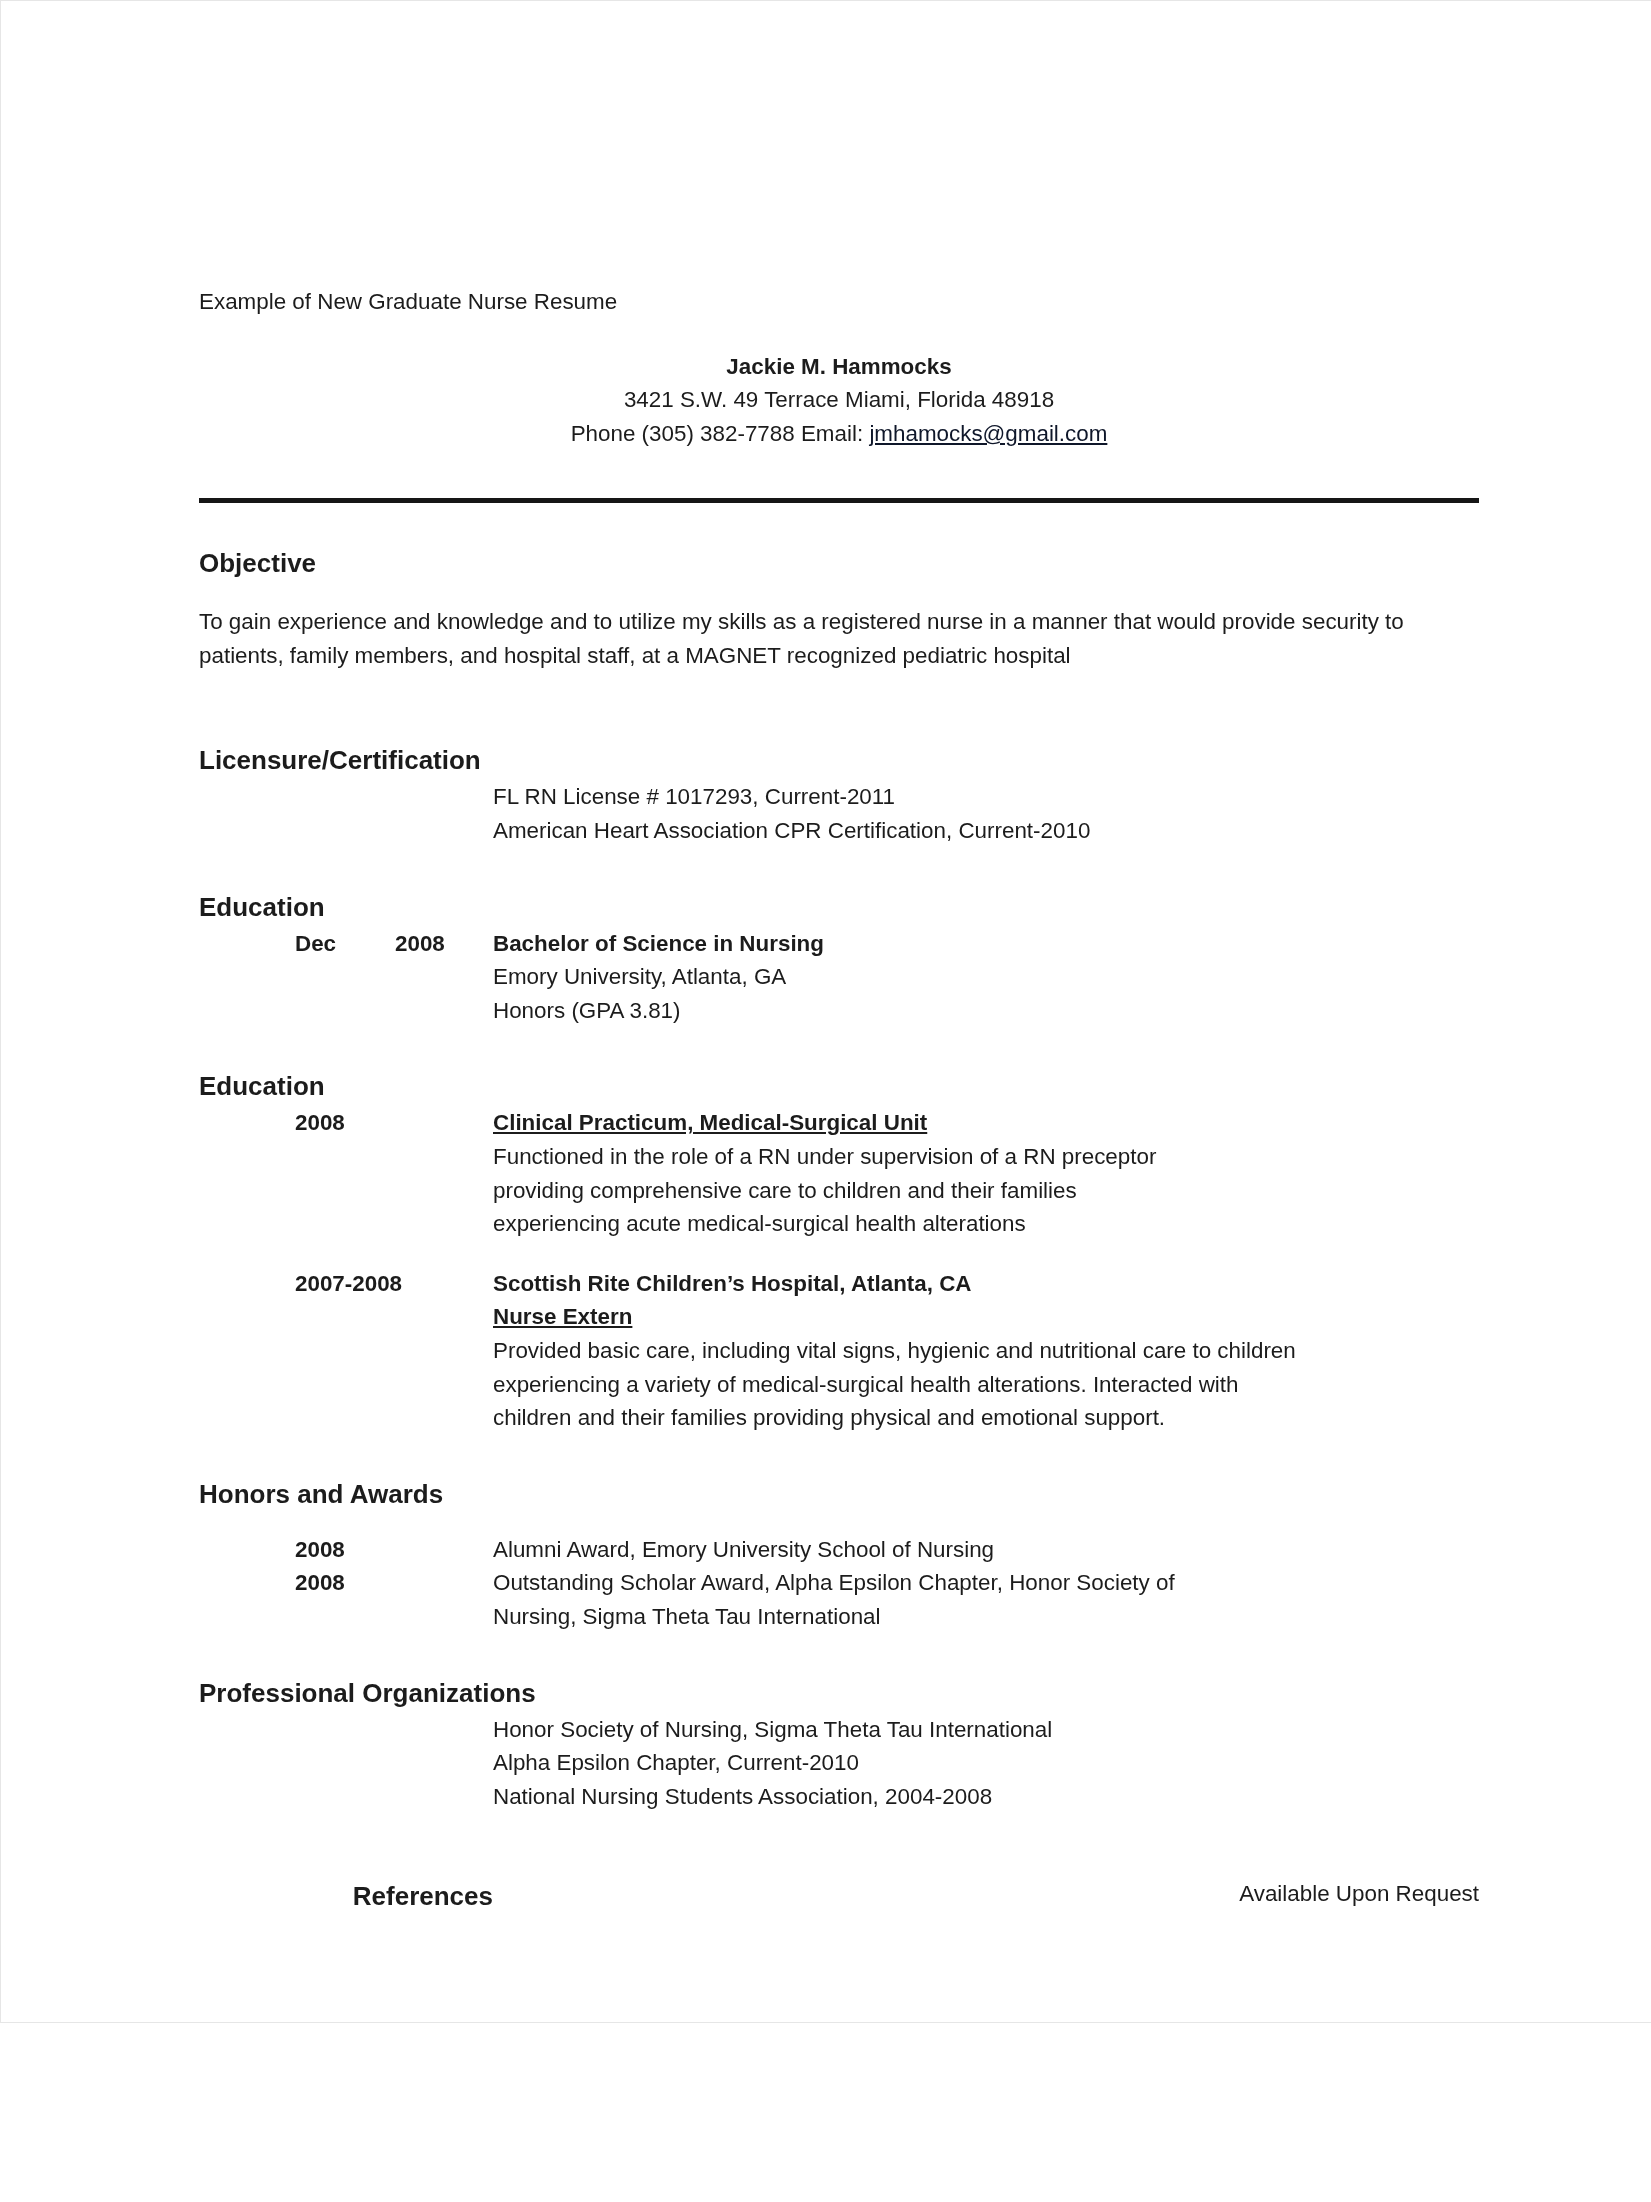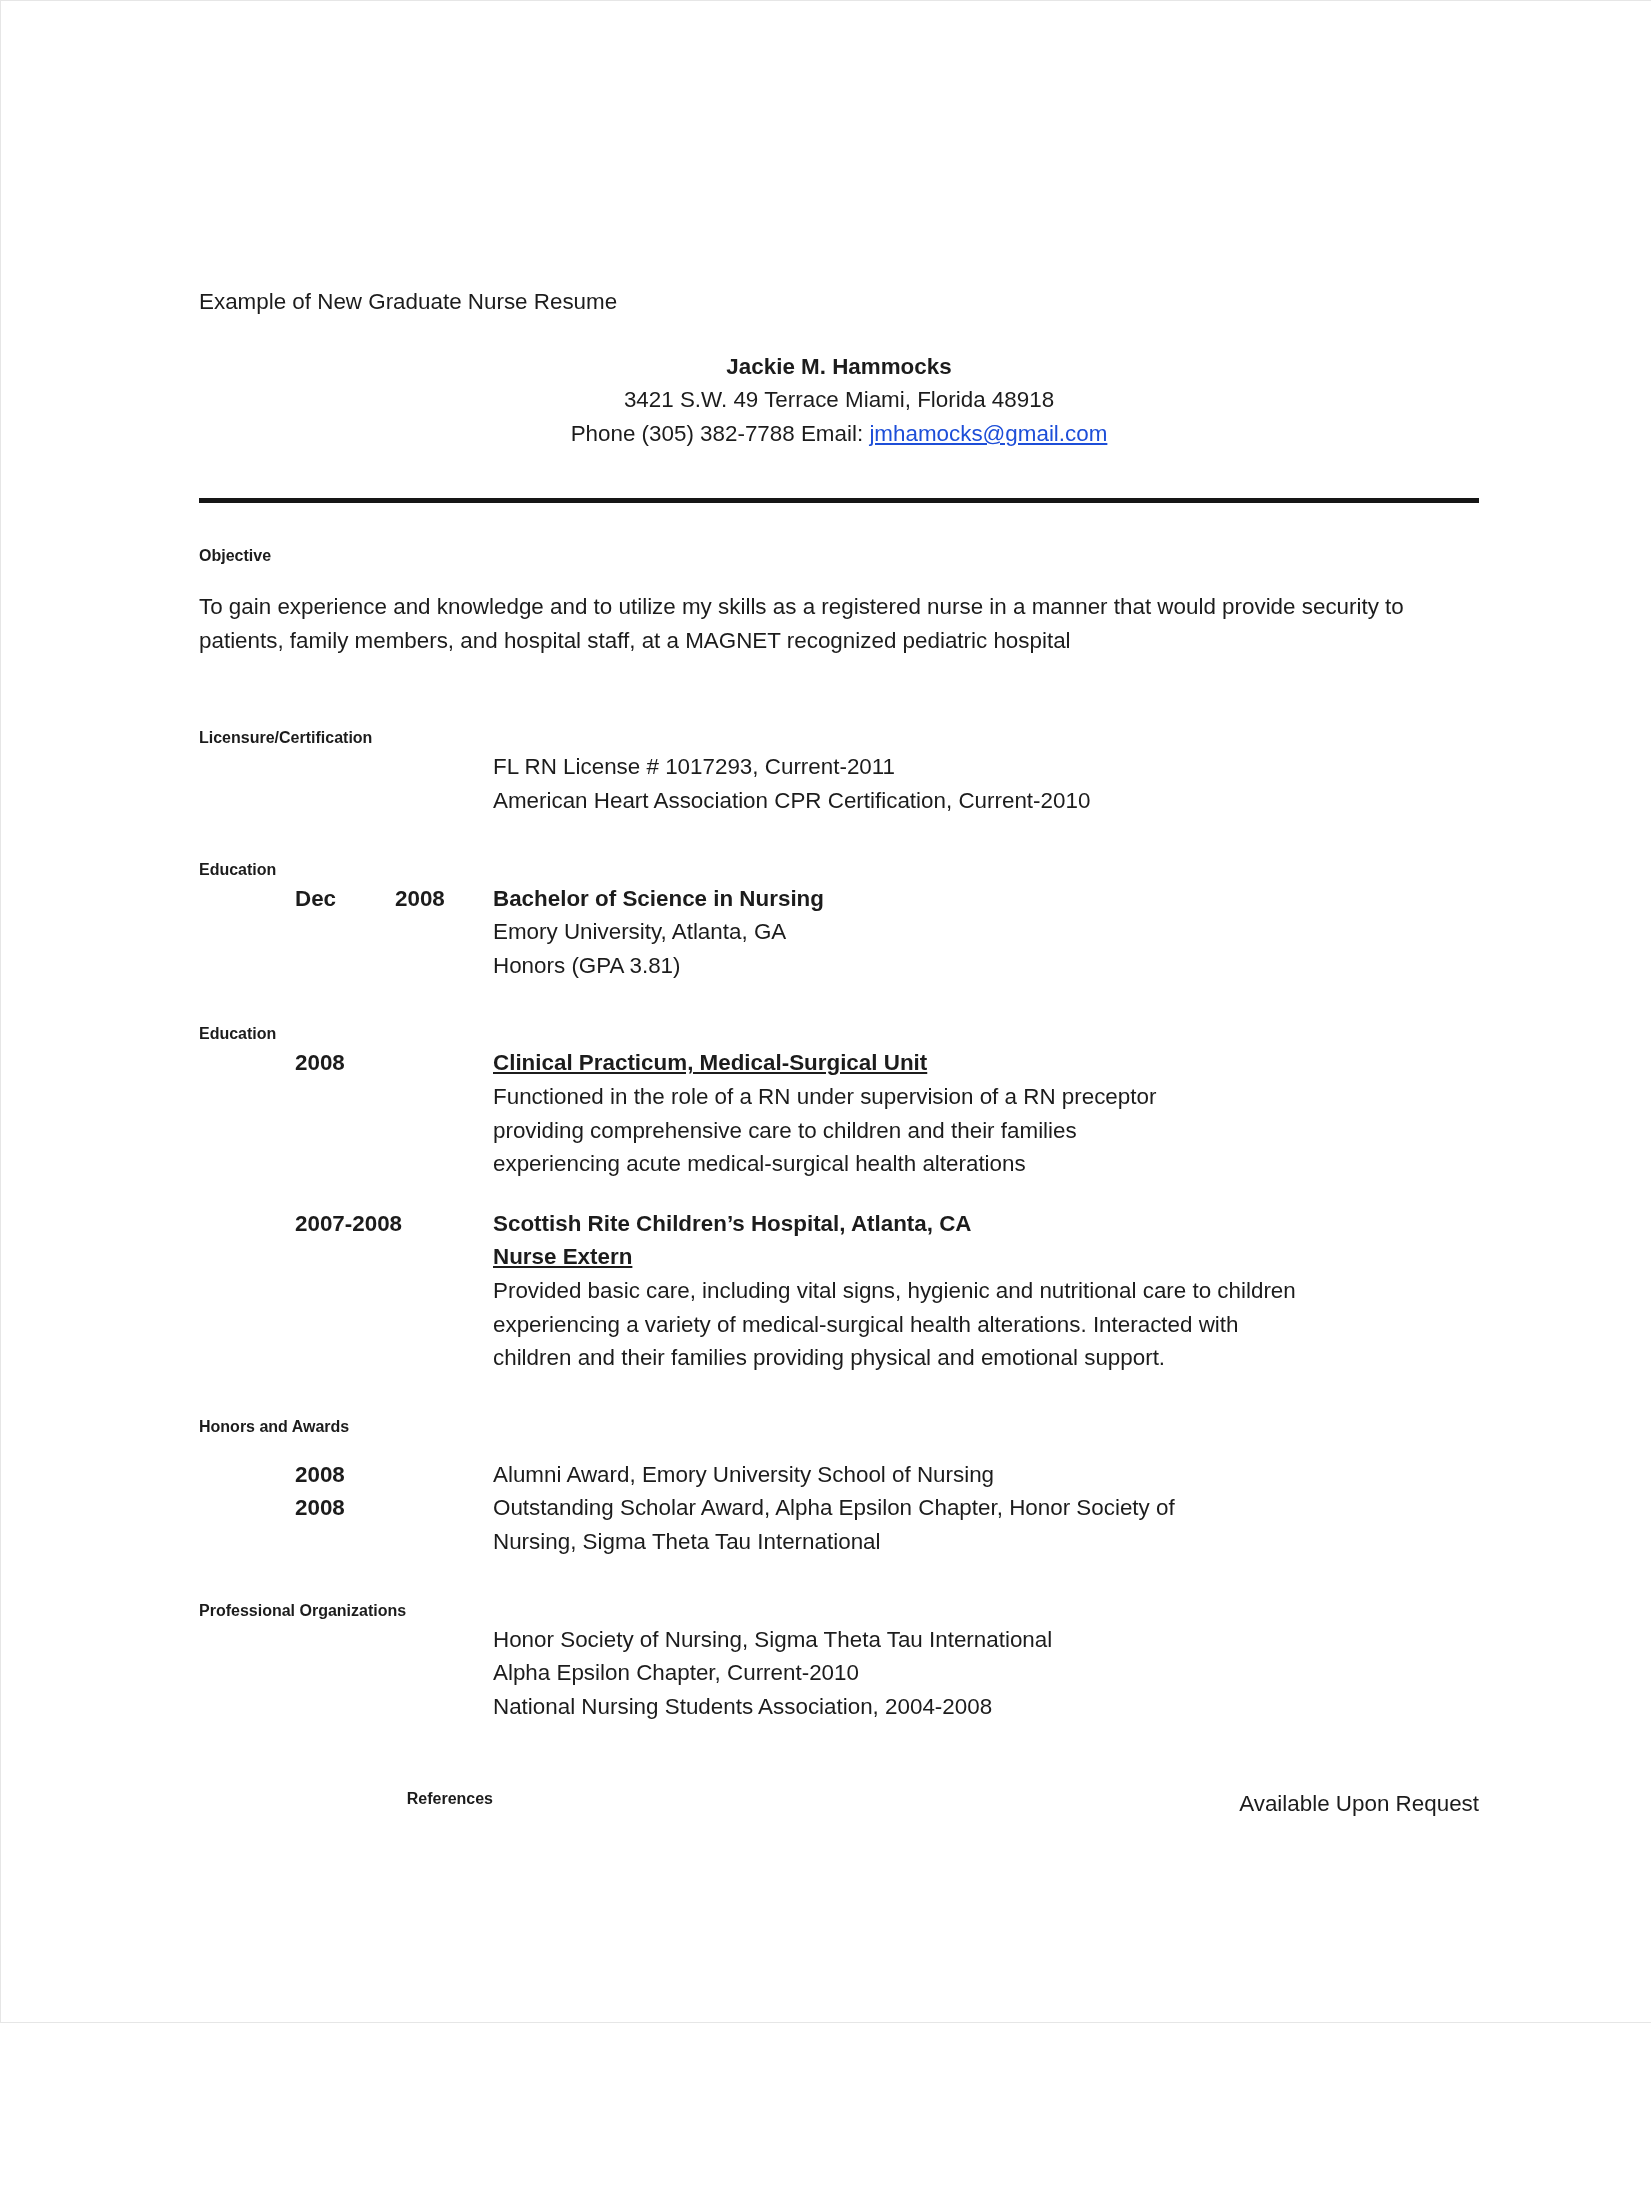--- a/index.html
+++ b/index.html
@@ -25,32 +25,32 @@
     margin: 0 0 31px 0;
   }
   .contact-block {
     text-align: center;
     margin-bottom: 48px;
   }
   .contact-block .name {
     font-weight: bold;
   }
   .email {
-    color: #1d4ed8;
+    color: #0f172a;
     text-decoration: underline;
     cursor: pointer;
   }
   .rule {
     border: none;
     height: 4.3px;
     background: #161616;
     margin: 0 0 41px 0;
   }
   h2 {
-    font-size: 16px;
+    font-size: 26px;
     font-weight: bold;
     margin: 0;
     line-height: 1.5;
   }
   p { margin: 0; }
   .sec { margin-top: 40px; }
   .sec-objective { margin-top: 0; }
   .sec-objective p { margin-top: 22.4px; }
   .sec-licensure { margin-top: 69px; }
   .w-objective { max-width: 1256px; }

